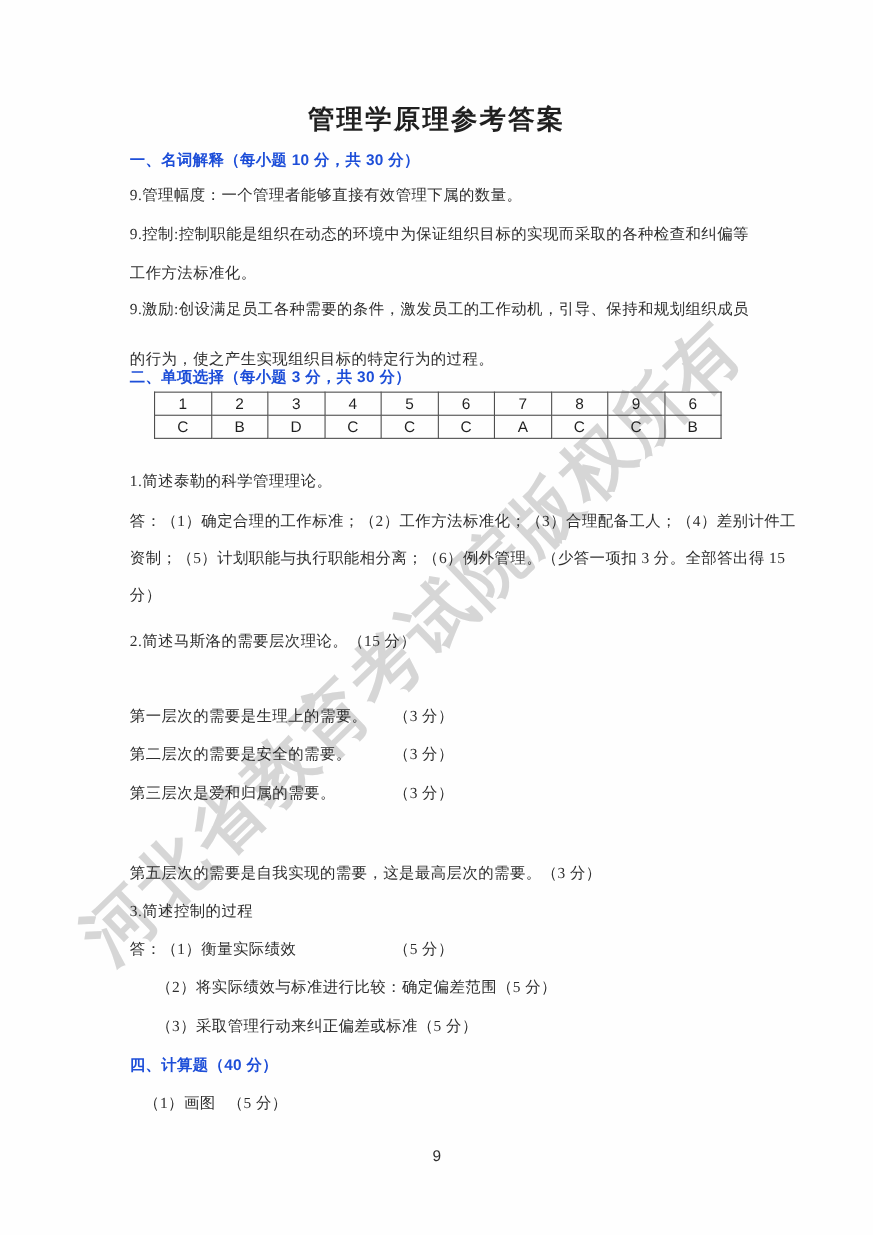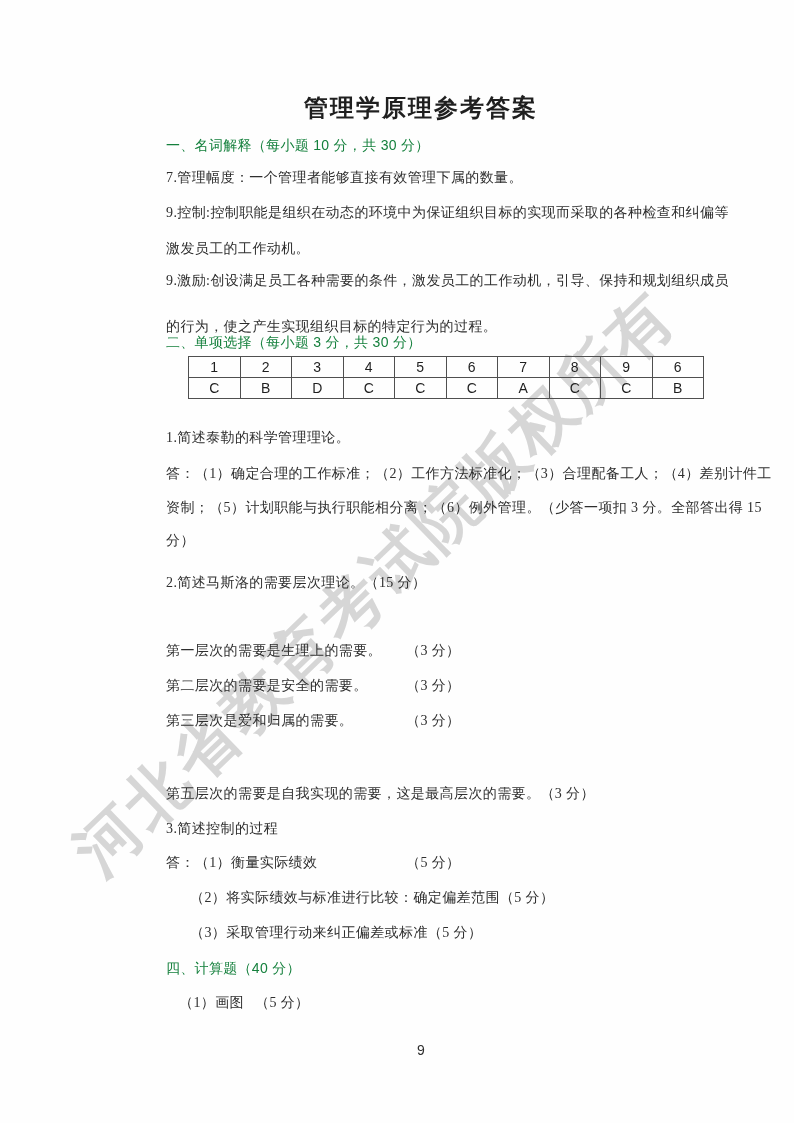--- a/index.html
+++ b/index.html
@@ -31,21 +31,20 @@
     transform-origin: center;
     font-family: "Liberation Sans", "DejaVu Sans", sans-serif;
     white-space: nowrap;
     z-index: 0;
     pointer-events: none;
   }
   .content {
     position: absolute;
     inset: 0;
     z-index: 1;
-    margin-left: 48px;
   }
   .doc-title {
     position: absolute;
     top: 92px;
     left: 0;
     width: 100%;
     text-align: center;
     font-size: 24px;
     font-weight: 700;
     letter-spacing: 2px;
@@ -53,23 +52,23 @@
     color: #1f1f1f;
   }
   .line {
     position: absolute;
     left: 118px;
     white-space: nowrap;
     font-size: 14px;
     letter-spacing: 0.4px;
   }
   .heading {
-    font-weight: 400;
+    font-weight: 700;
     font-family: "Liberation Sans", "DejaVu Sans", sans-serif;
-    color: #15803d;
+    color: #1d4ed8;
     letter-spacing: 0.3px;
   }
   .part-fixed {
     display: inline-block;
     width: 240px;
   }
   .part-fixed-sm {
     display: inline-block;
     width: 76px;
   }
@@ -108,23 +107,23 @@
 
 <div class="page">
 
   <div class="watermark">河北省教育考试院版权所有</div>
 
   <div class="content">
 
     <div class="doc-title">管理学原理参考答案</div>
 
     <div class="line heading" style="top:137px">一、名词解释（每小题 10 分，共 30 分）</div>
-    <div class="line" style="top:169px">7.管理幅度：一个管理者能够直接有效管理下属的数量。</div>
+    <div class="line" style="top:169px">9.管理幅度：一个管理者能够直接有效管理下属的数量。</div>
     <div class="line" style="top:204px">9.控制:控制职能是组织在动态的环境中为保证组织目标的实现而采取的各种检查和纠偏等</div>
-    <div class="line" style="top:240px">激发员工的工作动机。</div>
+    <div class="line" style="top:240px">工作方法标准化。</div>
     <div class="line" style="top:272px">9.激励:创设满足员工各种需要的条件，激发员工的工作动机，引导、保持和规划组织成员</div>
     <div class="line" style="top:318px">的行为，使之产生实现组织目标的特定行为的过程。</div>
 
     <div class="line heading" style="top:334px">二、单项选择（每小题 3 分，共 30 分）</div>
 
     <table class="answer-table">
       <tbody>
         <tr>
           <td>1</td>
           <td>2</td>

